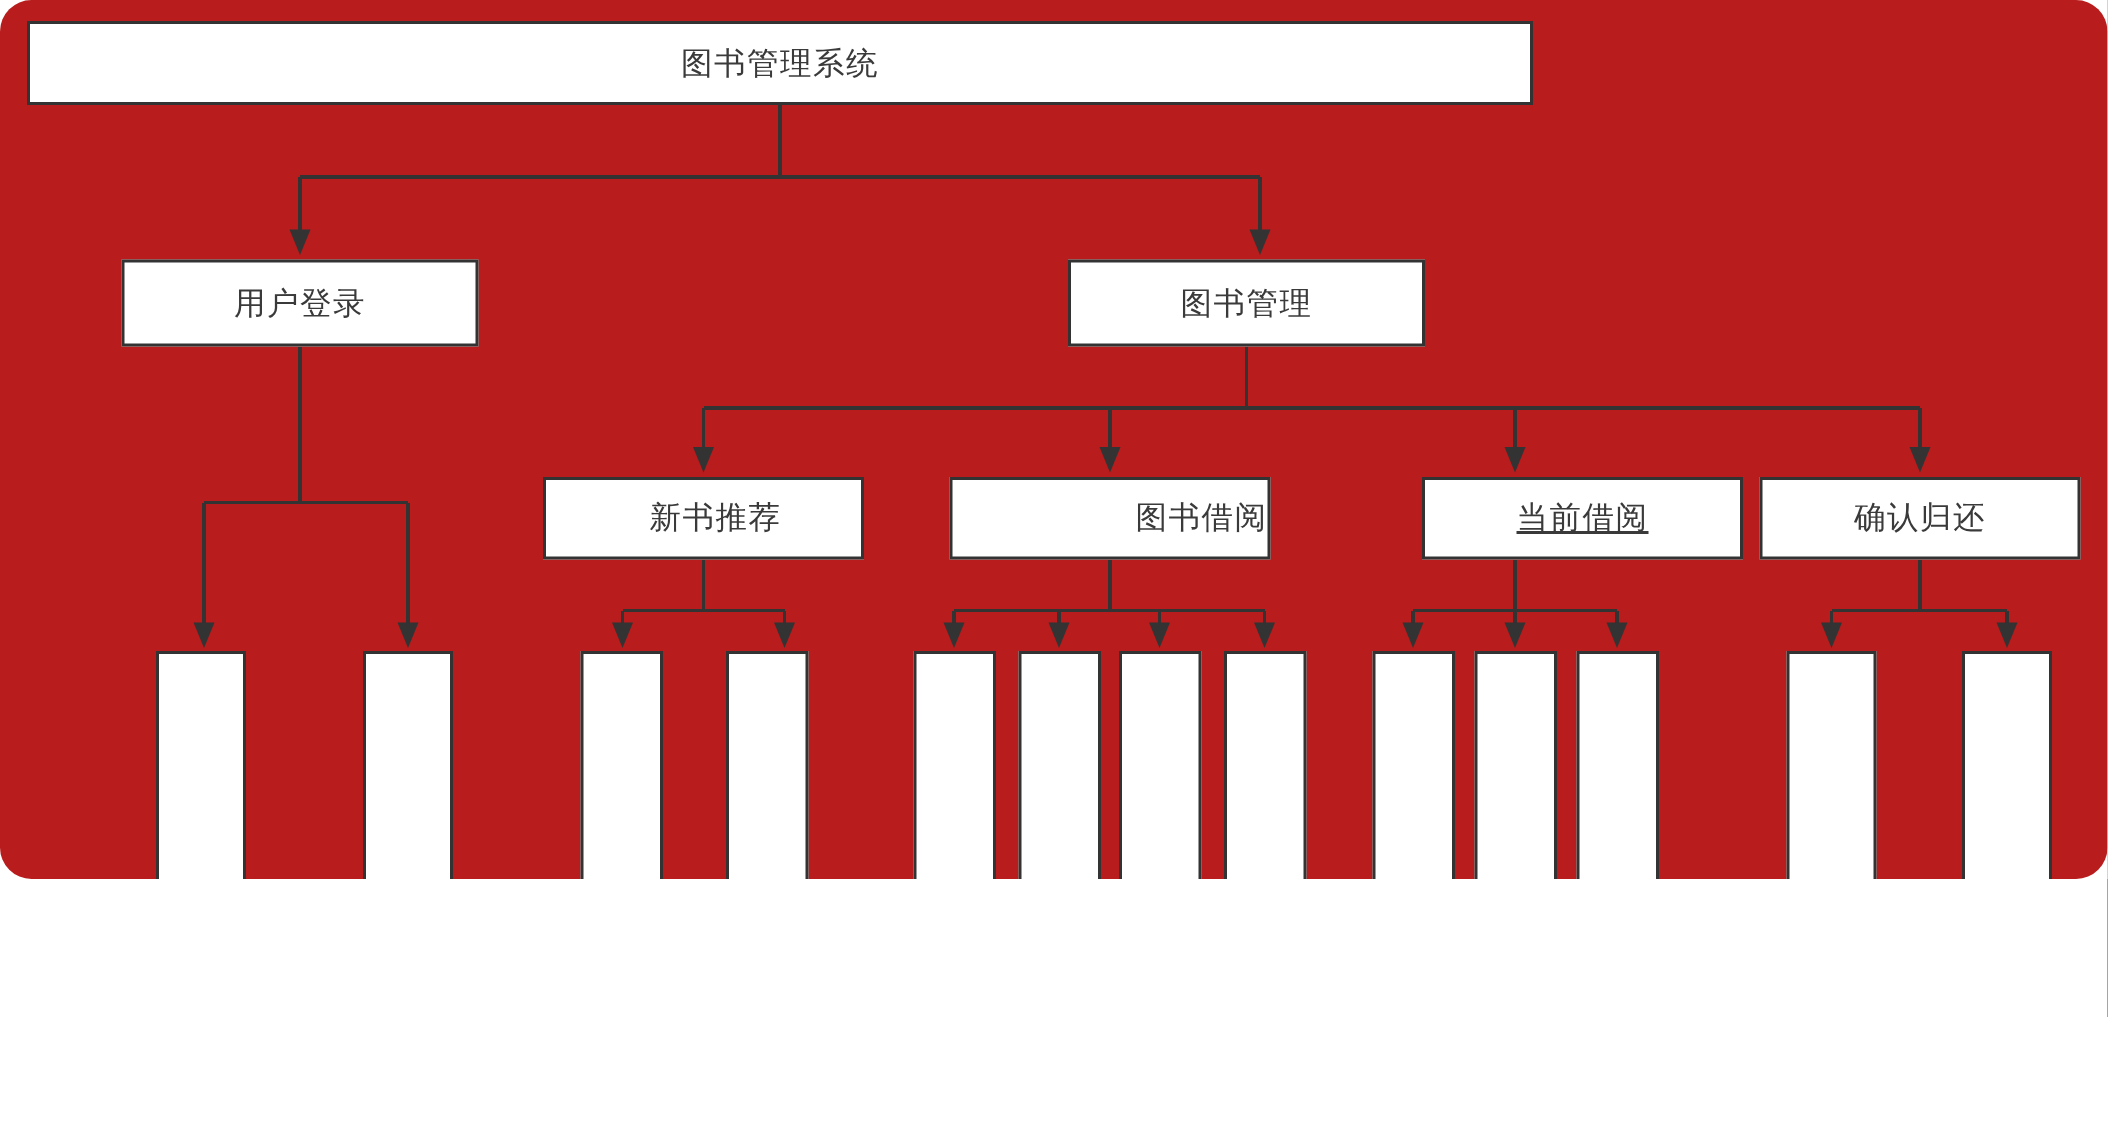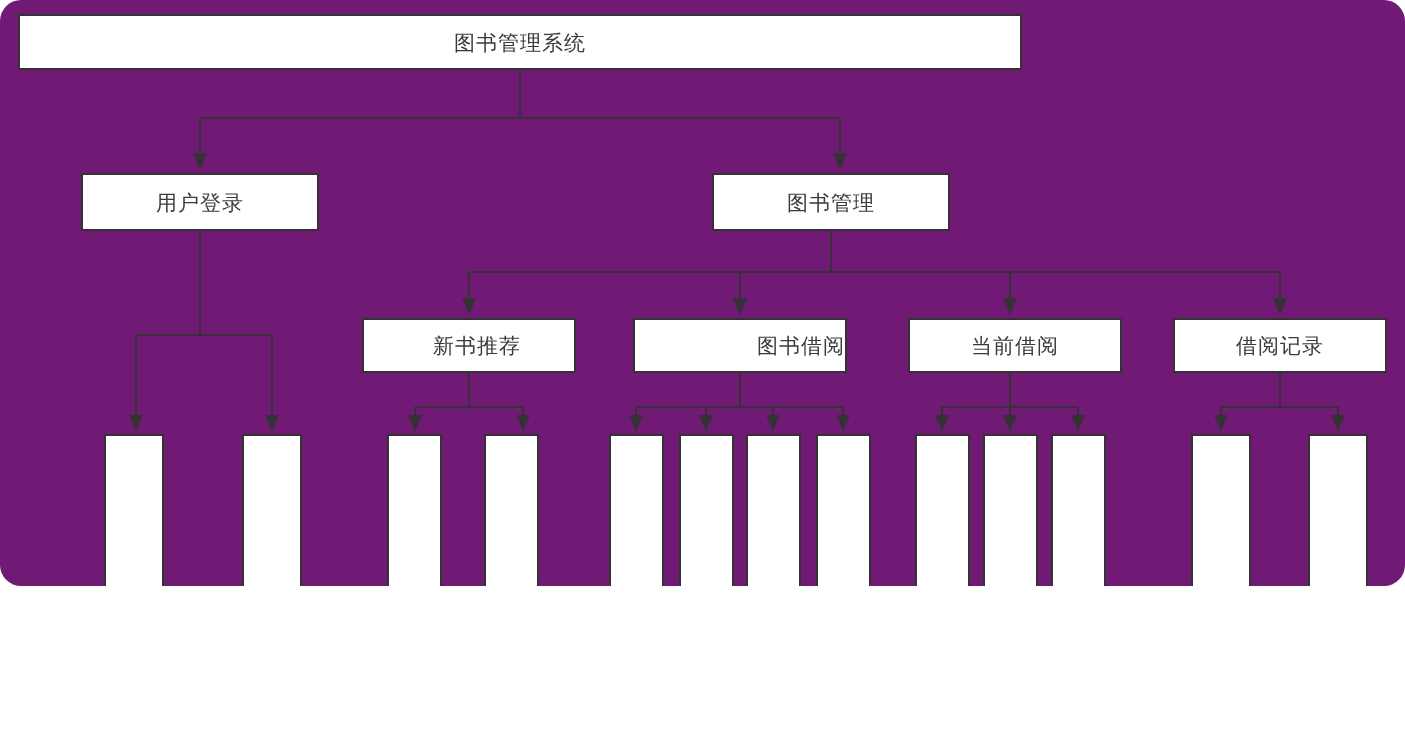--- a/index.html
+++ b/index.html
@@ -7,21 +7,21 @@
     padding: 0;
     background: #ffffff;
   }
   body {
     font-family: "Liberation Sans", "DejaVu Sans", sans-serif;
   }
   #canvas {
     position: relative;
     width: 1405px;
     height: 586px;
-    background: #701a75;
+    background: #b91c1c;
     overflow: hidden;
     border-radius: 21px;
   }
   #diagram-svg {
     position: absolute;
     left: 0;
     top: 0;
     width: 1405px;
     height: 747px;
   }
@@ -139,25 +139,25 @@
       </div>
       <div class="node node-h" style="left: 712px; top: 173px; width: 238px; height: 58px; align-items: center;">
         <span>图书管理</span>
       </div>
       <div class="node node-h" style="left: 362px; top: 318px; width: 214px; height: 55px; padding-left: 16px;">
         <span>新书推荐</span>
       </div>
       <div class="node node-h" style="left: 633px; top: 318px; width: 214px; height: 55px; justify-content: flex-end;">
         <span>图书借阅</span>
       </div>
-      <div class="node node-h" style="left: 908px; top: 318px; width: 214px; height: 55px;">
+      <div class="node node-h" style="left: 948px; top: 318px; width: 214px; height: 55px; text-decoration: underline;">
         <span>当前借阅</span>
       </div>
       <div class="node node-h" style="left: 1173px; top: 318px; width: 214px; height: 55px;">
-        <span>借阅记录</span>
+        <span>确认归还</span>
       </div>
       <div class="node node-v" style="left: 104px; top: 434px; width: 60px; height: 299px; padding-top: 80px;">
         <span class="vlabel">用户登录</span>
       </div>
       <div class="node node-v" style="left: 242px; top: 434px; width: 60px; height: 299px; padding-top: 80px;">
         <span class="vlabel">注销登录</span>
       </div>
       <div class="node node-v" style="left: 387px; top: 434px; width: 55px; height: 299px; padding-top: 80px;">
         <span class="vlabel">查询图书</span>
       </div>

